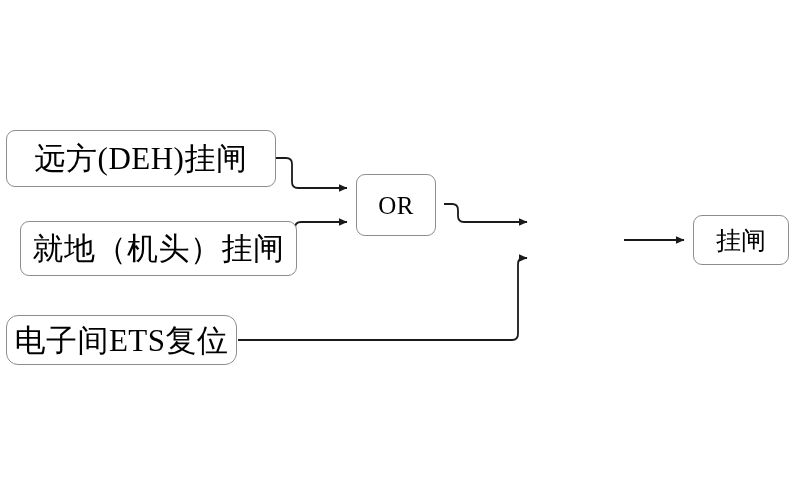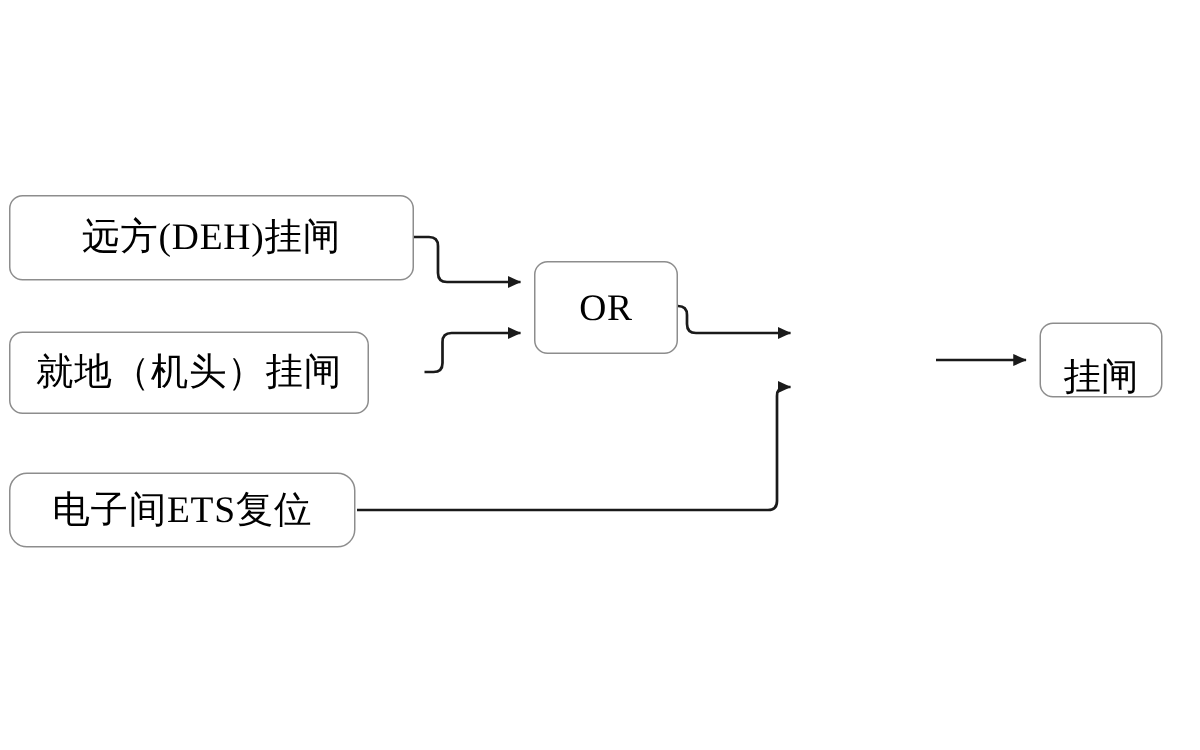--- a/index.html
+++ b/index.html
@@ -34,21 +34,21 @@
     border-radius: 9px;
     display: flex;
     align-items: center;
     justify-content: center;
     text-align: center;
     color: #000000;
     line-height: 1;
     z-index: 2;
   }
   .node-input {
-    font-size: 25px;
+    font-size: 31px;
     letter-spacing: 0.5px;
   }
   .node-gate {
     font-size: 25px;
     font-family: "Liberation Serif", "DejaVu Serif", serif;
     letter-spacing: 0.5px;
   }
   .node-output {
     font-size: 25px;
   }
@@ -77,30 +77,30 @@
 
     <path d="M238,340 L512,340 Q518,340 518,334 L518,264 Q518,258 524,258 L527,258" fill="none" stroke="#1a1a1a" stroke-width="1.8" marker-end="url(#arrowhead)"></path>
 
     <path d="M624,240 L684,240" fill="none" stroke="#1a1a1a" stroke-width="1.8" marker-end="url(#arrowhead)"></path>
   </svg>
 
   <div class="node node-input" style="left:6px; top:130px; width:270px; height:57px;">
     <span class="node-label">远方(DEH)挂闸</span>
   </div>
 
-  <div class="node node-input" style="left:6px; top:221px; width:240px; height:55px;">
+  <div class="node node-input" style="left:20px; top:221px; width:277px; height:55px;">
     <span class="node-label">就地（机头）挂闸</span>
   </div>
 
   <div class="node node-input" style="left:6px; top:315px; width:231px; height:50px;border-radius:12px;">
     <span class="node-label">电子间ETS复位</span>
   </div>
 
-  <div class="node node-gate" style="left:356px; top:174px; width:96px; height:62px;">
+  <div class="node node-gate" style="left:356px; top:174px; width:80px; height:62px;">
     <span class="node-label">OR</span>
   </div>
 
 
-  <div class="node node-output" style="left:693px; top:215px; width:82px; height:50px;align-items:flex-end;">
+  <div class="node node-output" style="left:693px; top:215px; width:96px; height:50px;">
     <span class="node-label">挂闸</span>
   </div>
 
 </div>
 
 </body></html>

